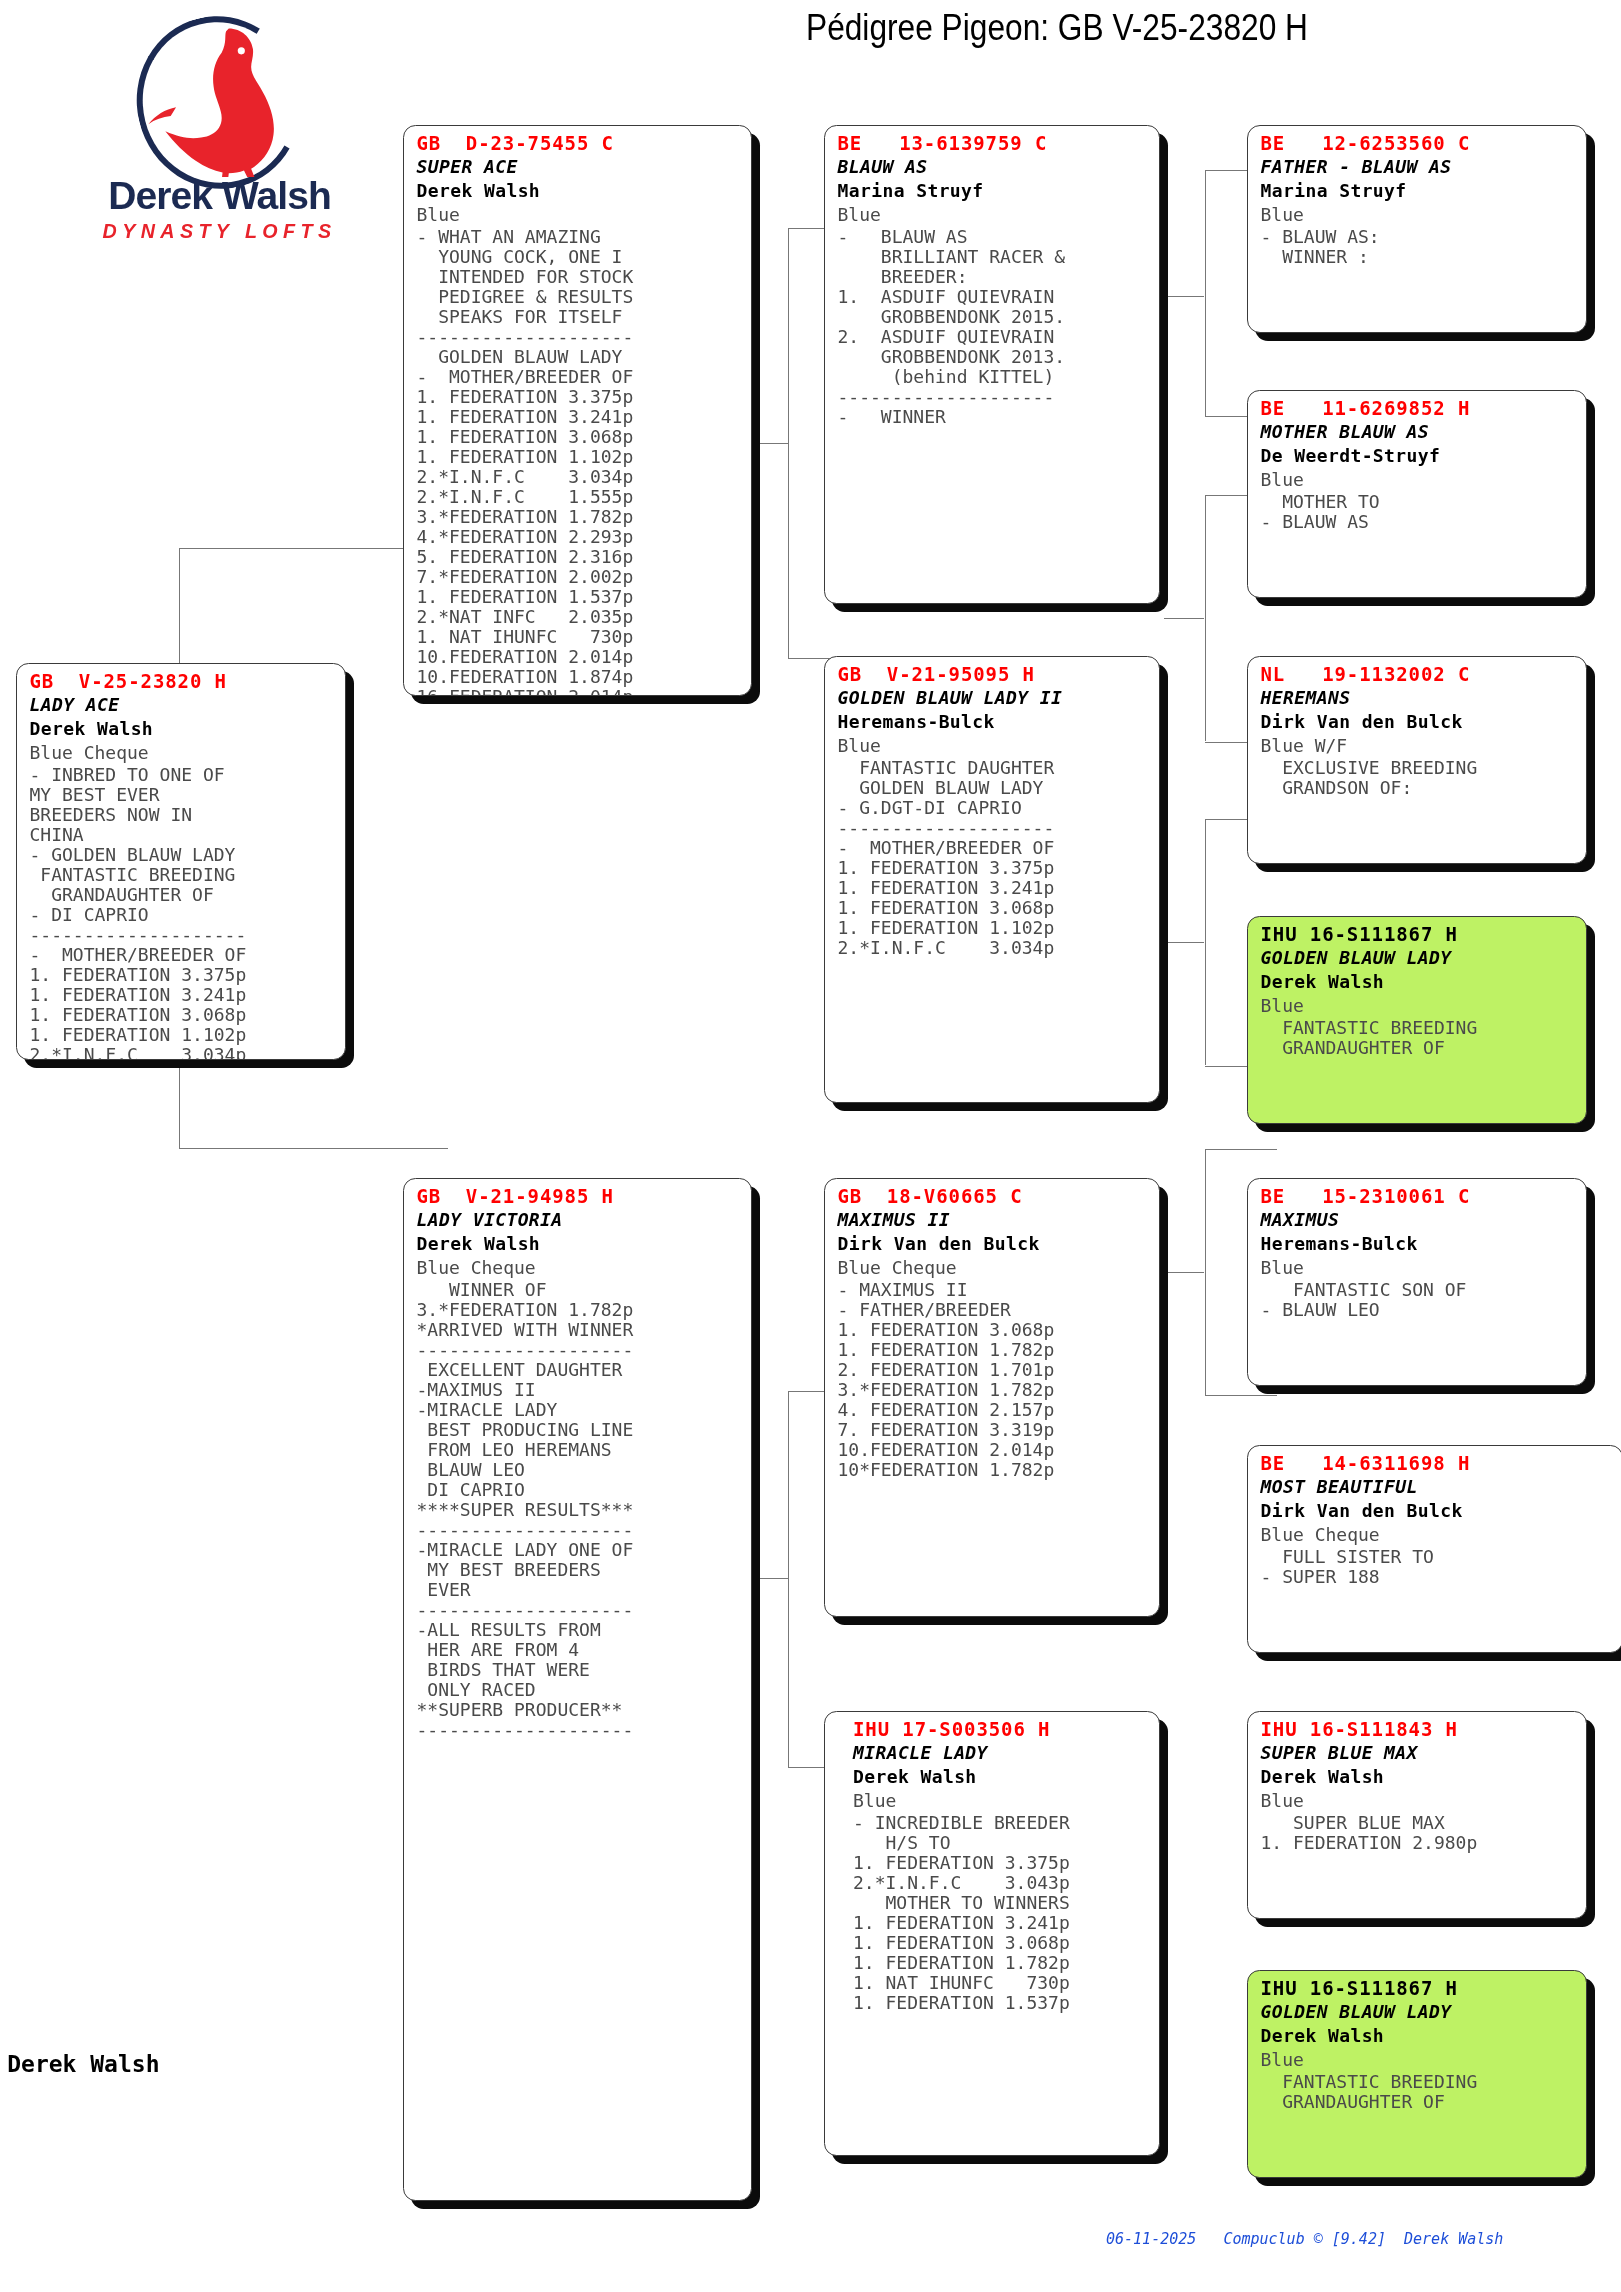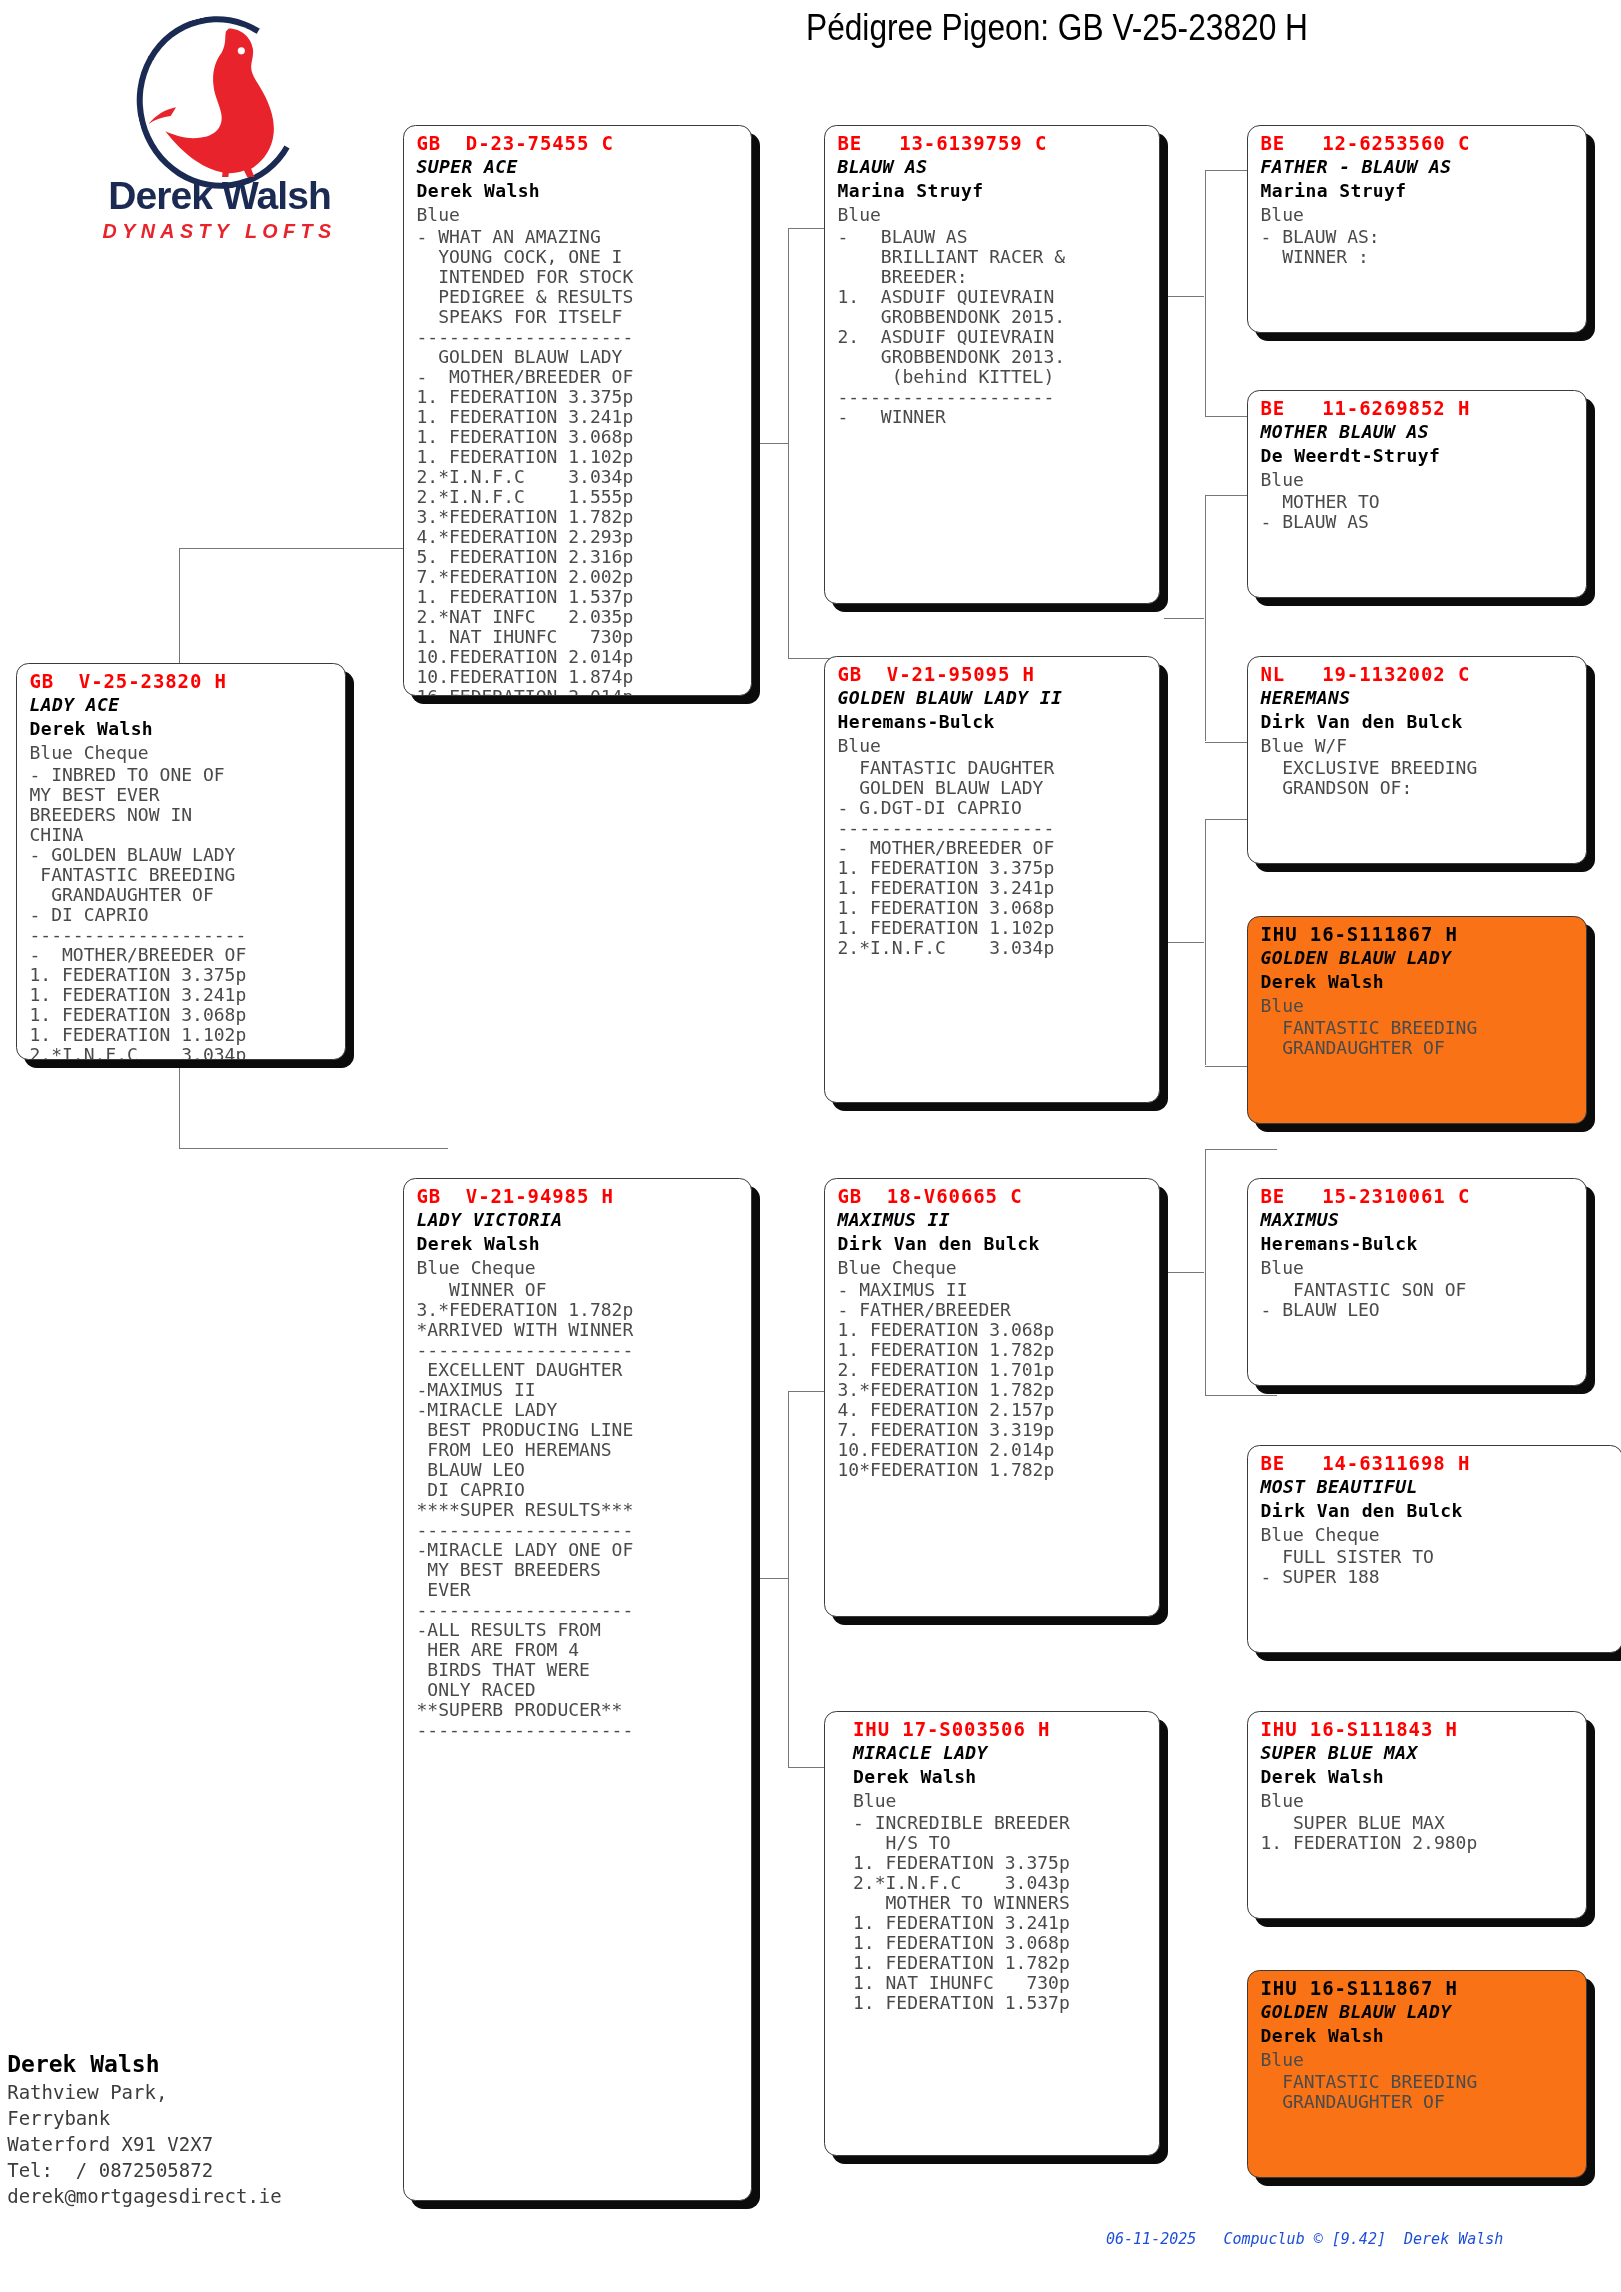--- a/index.html
+++ b/index.html
@@ -36,21 +36,21 @@
   .conn{position:absolute;background:#777;}
   .conn.v{width:0.9px;}
   .conn.h{height:0.9px;}
   
   .card{
     position:absolute;background:#fff;border:0.9px solid #3a3a3a;
     border-radius:12.5px;box-sizing:border-box;
     box-shadow:8px 8px 0 0 #0b0b0b;
     padding:5.4px 10.7px 7.2px 12.5px;overflow:hidden;
   }
-  .card.hl{background:#f97316;}
+  .card.hl{background:#bef264;}
   .reg{
     color:#ff0000;font-weight:bold;font-size:19px;line-height:24px;
     letter-spacing:0.9px;white-space:pre;
   }
   .card.hl .reg{color:#000000;}
   .nick{
     color:#000;font-weight:bold;font-style:italic;font-size:18px;
     line-height:24px;white-space:pre;letter-spacing:0.4px;
   }
   .owner{
@@ -375,22 +375,15 @@
   <div class="owner">Derek Walsh</div>
   <div class="colour">Blue</div>
   <div class="lines">
       <div>  FANTASTIC BREEDING</div>
       <div>  GRANDAUGHTER OF</div>
     </div>
 </div>
 
 <div id="addr">
   <div class="nm">Derek Walsh</div>
-  <div>
-      <div class="ln">Rathview Park,</div>
-      <div class="ln">Ferrybank</div>
-      <div class="ln">Waterford X91 V2X7</div>
-      <div class="ln">Tel:  / 0872505872</div>
-      <div class="ln">derek@mortgagesdirect.ie</div>
-    </div>
 </div>
 <div id="credit">06-11-2025   Compuclub © [9.42]  Derek Walsh</div>
 
 
 </body></html>

